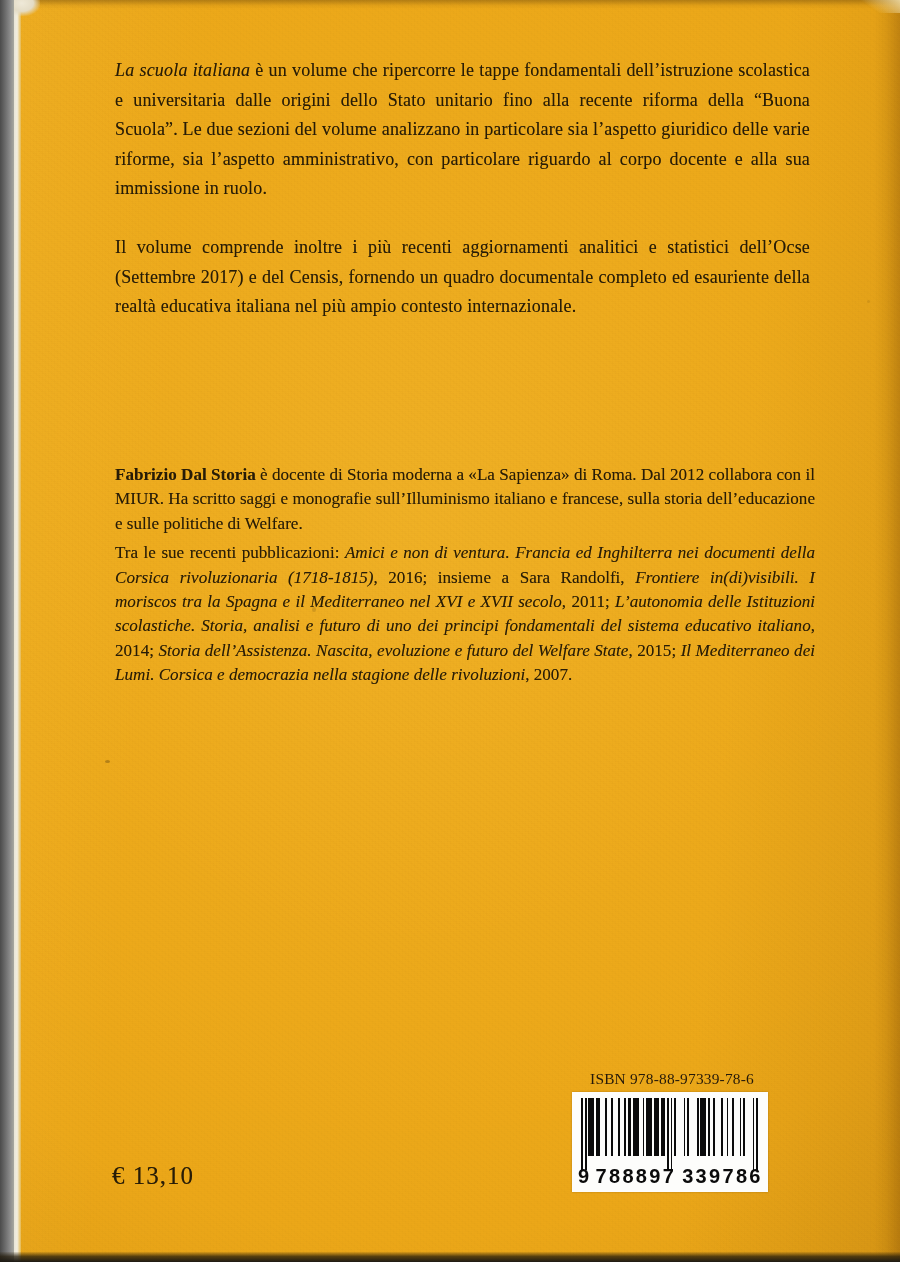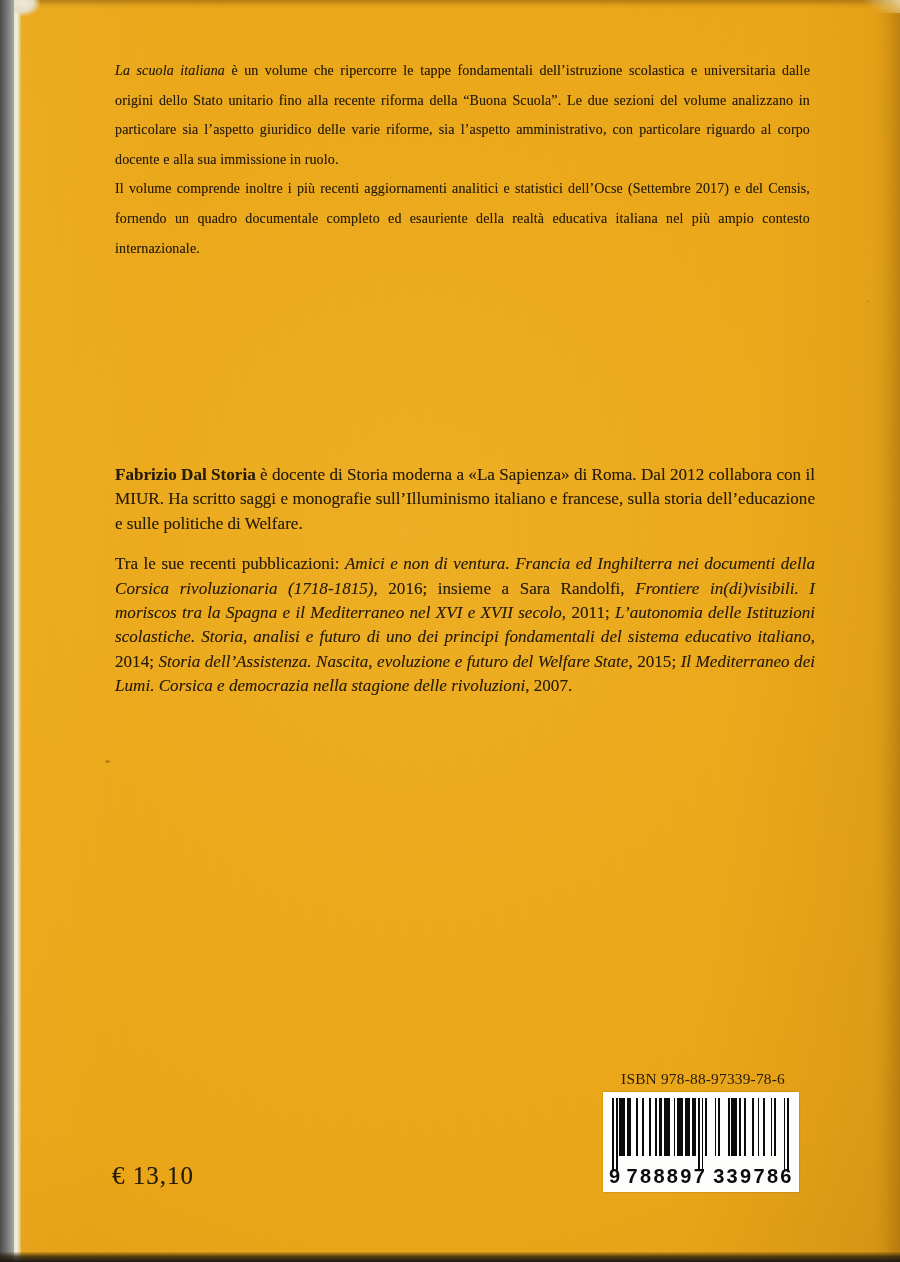--- a/index.html
+++ b/index.html
@@ -95,62 +95,62 @@
   #content {
     position: absolute;
     left: 115px;
     top: 56px;
     width: 695px;
   }
 
   p { margin: 0; }
 
   .blurb {
-    font-size: 14px;
+    font-size: 18px;
     line-height: 29.6px;
     text-align: justify;
     text-justify: inter-word;
     letter-spacing: 0.01em;
     color: #271c07;
     text-shadow: 0 0 0.6px rgba(40,28,6,0.45);
   }
-  .blurb + .blurb { }
+  .blurb + .blurb { margin-top: 29px; }
   .blurb .title-italic { font-style: italic; }
 
   #bio-block {
     position: absolute;
     left: 115px;
     top: 463px;
     width: 700px;
   }
   .bio {
     font-size: 17.1px;
     line-height: 24.4px;
     text-align: justify;
     text-justify: inter-word;
     color: #271c07;
     text-shadow: 0 0 0.5px rgba(40,28,6,0.40);
   }
   .bio .nm { font-weight: bold; }
   .bio .it { font-style: italic; }
-  .bio-para + .bio-para { margin-top: 16px; }
+  .bio-para + .bio-para { margin-top: 5px; }
   #bio-laurenti { margin-top: 22px; }
 
   
   .speck {
     position: absolute;
     background: rgba(90,62,14,0.38);
     border-radius: 50%;
     pointer-events: none;
   }
 
   
   #isbn-area {
     position: absolute;
-    left: 603px;
+    left: 572px;
     top: 1070px;
     width: 200px;
   }
   #isbn-text {
     font-size: 15.4px;
     letter-spacing: 0.2px;
     text-align: center;
     color: #24190a;
     margin-bottom: 4px;
     white-space: nowrap;

